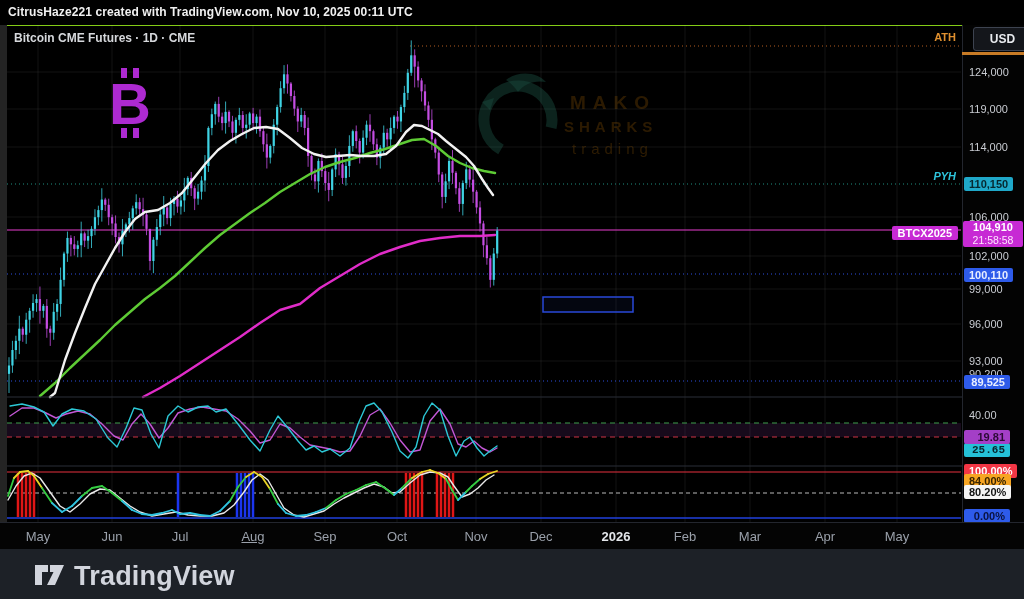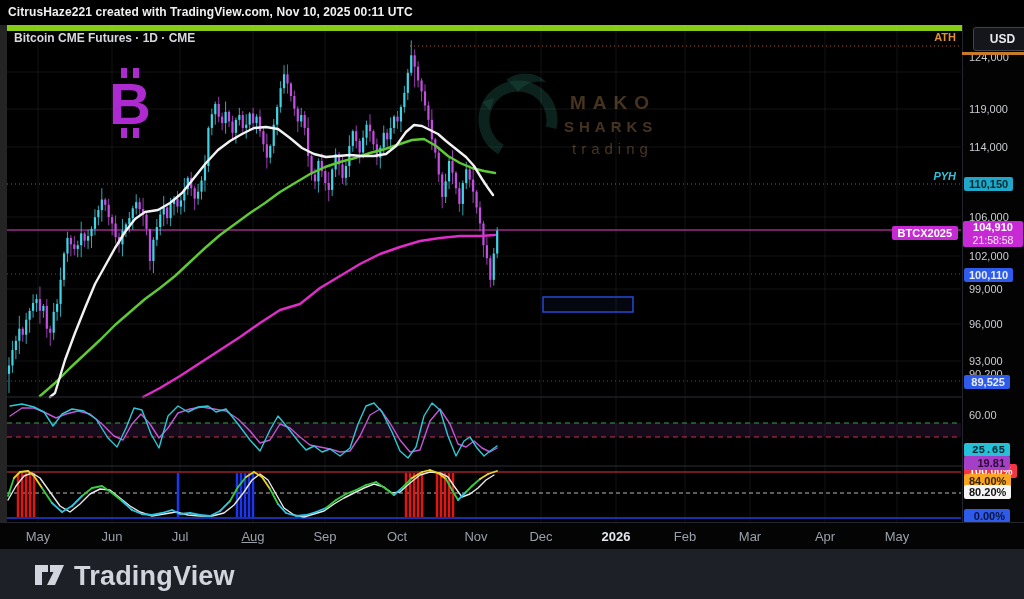--- a/index.html
+++ b/index.html
@@ -1,19 +1,19 @@
 <!DOCTYPE html>
 <html><head>
 <meta charset="utf-8">
 <style>
   html,body{margin:0;padding:0;background:#000;}
   #stage{position:relative;width:1024px;height:599px;background:#000;overflow:hidden;
          font-family:"Liberation Sans","DejaVu Sans",sans-serif;}
   .abs{position:absolute;}
-  #topbar{left:0;top:0;width:1024px;height:25px;background:#000;border-bottom:6px solid #84cc16;}
+  #topbar{left:0;top:0;width:1024px;height:25px;background:#000;border-bottom:1px solid #84cc16;}
   #topbar span{position:absolute;left:8px;top:5px;font-size:12px;font-weight:bold;color:#f1f1f1;letter-spacing:.1px;}
   #chart-title{left:14px;top:31px;font-size:12px;font-weight:600;color:#d6d8dc;}
   #left-gutter{left:0;top:25px;width:7px;height:497px;background:#242424;}
   #chartsvg{left:0;top:0;}
   #scale{left:962px;top:25px;width:62px;height:497px;background:#030303;border-left:1px solid #23262e;}
   .axlabel{position:absolute;left:6px;transform:translateY(-50%);font-size:11px;color:#c9ccd2;white-space:nowrap;}
   .axbadge{position:absolute;left:1px;transform:translateY(-50%);font-size:11px;font-weight:bold;
            padding:1px 5px;border-radius:2px;white-space:nowrap;min-width:46px;text-align:right;box-sizing:border-box;}
   #main-badge{left:963px;top:221px;width:60px;height:26px;background:#c72ad4;border-radius:2px;
               color:#fff;font-size:11px;text-align:center;line-height:13px;font-weight:bold;}
@@ -26,21 +26,21 @@
            border-radius:3px;color:#e8eaee;font-size:12px;font-weight:bold;text-align:center;line-height:22px;}
   #usd-bar{left:962px;top:52px;width:62px;height:3px;background:#c87b26;}
   #timeaxis{left:0;top:522px;width:1024px;height:26px;background:#040404;border-top:1px solid #23262e;border-bottom:1px solid #23262e;}
   .month{position:absolute;top:6px;transform:translateX(-50%);font-size:13px;color:#9aa0aa;}
   .month.year{color:#e3e6ea;font-weight:bold;}
   #footer{left:0;top:549px;width:1024px;height:50px;background:#1d2127;}
   #tv-logo{position:absolute;left:34px;top:13px;}
   #tv-name{position:absolute;left:74px;top:12px;font-size:27px;font-weight:bold;color:#d2d5dd;letter-spacing:.2px;}
   #btc-mark{left:101px;top:68px;width:60px;height:70px;color:#ad2ad1;}
   #shark-wm{left:468px;top:66px;width:230px;height:110px;opacity:.5;}
-  .wm-text{position:absolute;color:#fdba74;font-weight:bold;letter-spacing:7px;opacity:.55;}
+  .wm-text{position:absolute;color:#a16207;font-weight:bold;letter-spacing:7px;opacity:.55;}
 </style>
 </head>
 <body>
 
 <div id="stage">
 
   <div id="topbar" class="abs">
     <span>CitrusHaze221 created with TradingView.com, Nov 10, 2025 00:11 UTC</span>
   </div>
 
@@ -469,36 +469,36 @@
       <circle cx="50" cy="52" r="34" fill="none" stroke="#2f8e76" stroke-width="11" stroke-dasharray="150 64" opacity="0.5" transform="rotate(120 50 52)"></circle>
       <path d="M38 12 C50 2 70 4 78 14 C66 12 56 16 50 24 C46 18 42 14 38 12 Z" fill="#2f8e76" opacity="0.5"></path>
       <path d="M14 34 L26 30 L22 42 Z" fill="#2f8e76" opacity="0.5"></path>
     </svg>
     <div class="wm-text" style="left:102px;top:26px;font-size:19px;">MAKO</div>
     <div class="wm-text" style="left:96px;top:52px;font-size:15px;letter-spacing:5px;">SHARKS</div>
     <div class="wm-text" style="left:104px;top:74px;font-size:15px;letter-spacing:5px;font-weight:normal;">trading</div>
   </div>
 
   <div id="scale" class="abs">
-      <div class="axlabel" style="top: 32px;">124,000</div>
+      <div class="axlabel" style="top: 47px;">124,000</div>
       <div class="axlabel" style="top: 84px;">119,000</div>
       <div class="axlabel" style="top: 122px;">114,000</div>
       <div class="axlabel" style="top: 192px;">106,000</div>
       <div class="axlabel" style="top: 231px;">102,000</div>
       <div class="axlabel" style="top: 264px;">99,000</div>
       <div class="axlabel" style="top: 299px;">96,000</div>
       <div class="axlabel" style="top: 336px;">93,000</div>
       <div class="axlabel" style="top: 349px;">90,200</div>
-      <div class="axlabel" style="top: 390px;">60.00</div>
+      <div class="axlabel" style="top: 390px;">40.00</div>
       <div class="axbadge" style="top: 159px; background: rgb(31, 168, 201); color: rgb(6, 40, 48);">110,150</div>
       <div class="axbadge" style="top: 250px; background: rgb(46, 91, 234); color: rgb(232, 238, 255);">100,110</div>
       <div class="axbadge" style="top: 357px; background: rgb(46, 91, 234); color: rgb(232, 238, 255);">89,525</div>
       <div class="axbadge" style="top: 425px; background: rgb(37, 193, 216); color: rgb(7, 38, 44); font-family: Liberation Mono, monospace;">25.65</div>
       <div class="axbadge" style="top: 446px; background: rgb(242, 54, 69); color: rgb(255, 255, 255);">100.00%</div>
-      <div class="axbadge" style="top: 438px; background: rgb(164, 63, 199); color: rgb(45, 10, 54);">19.81</div>
+      <div class="axbadge" style="top: 412px; background: rgb(164, 63, 199); color: rgb(45, 10, 54);">19.81</div>
       <div class="axbadge" style="top: 456px; background: rgb(247, 165, 34); color: rgb(57, 37, 1);">84.00%</div>
       <div class="axbadge" style="top: 467px; background: rgb(245, 245, 245); color: rgb(20, 20, 20);">80.20%</div>
       <div class="axbadge" style="top: 491px; background: rgb(46, 91, 234); color: rgb(10, 19, 63);">0.00%</div>
     </div>
 
   <div id="main-badge" class="abs">
     <div>104,910</div>
     <div class="cd">21:58:58</div>
   </div>
 

